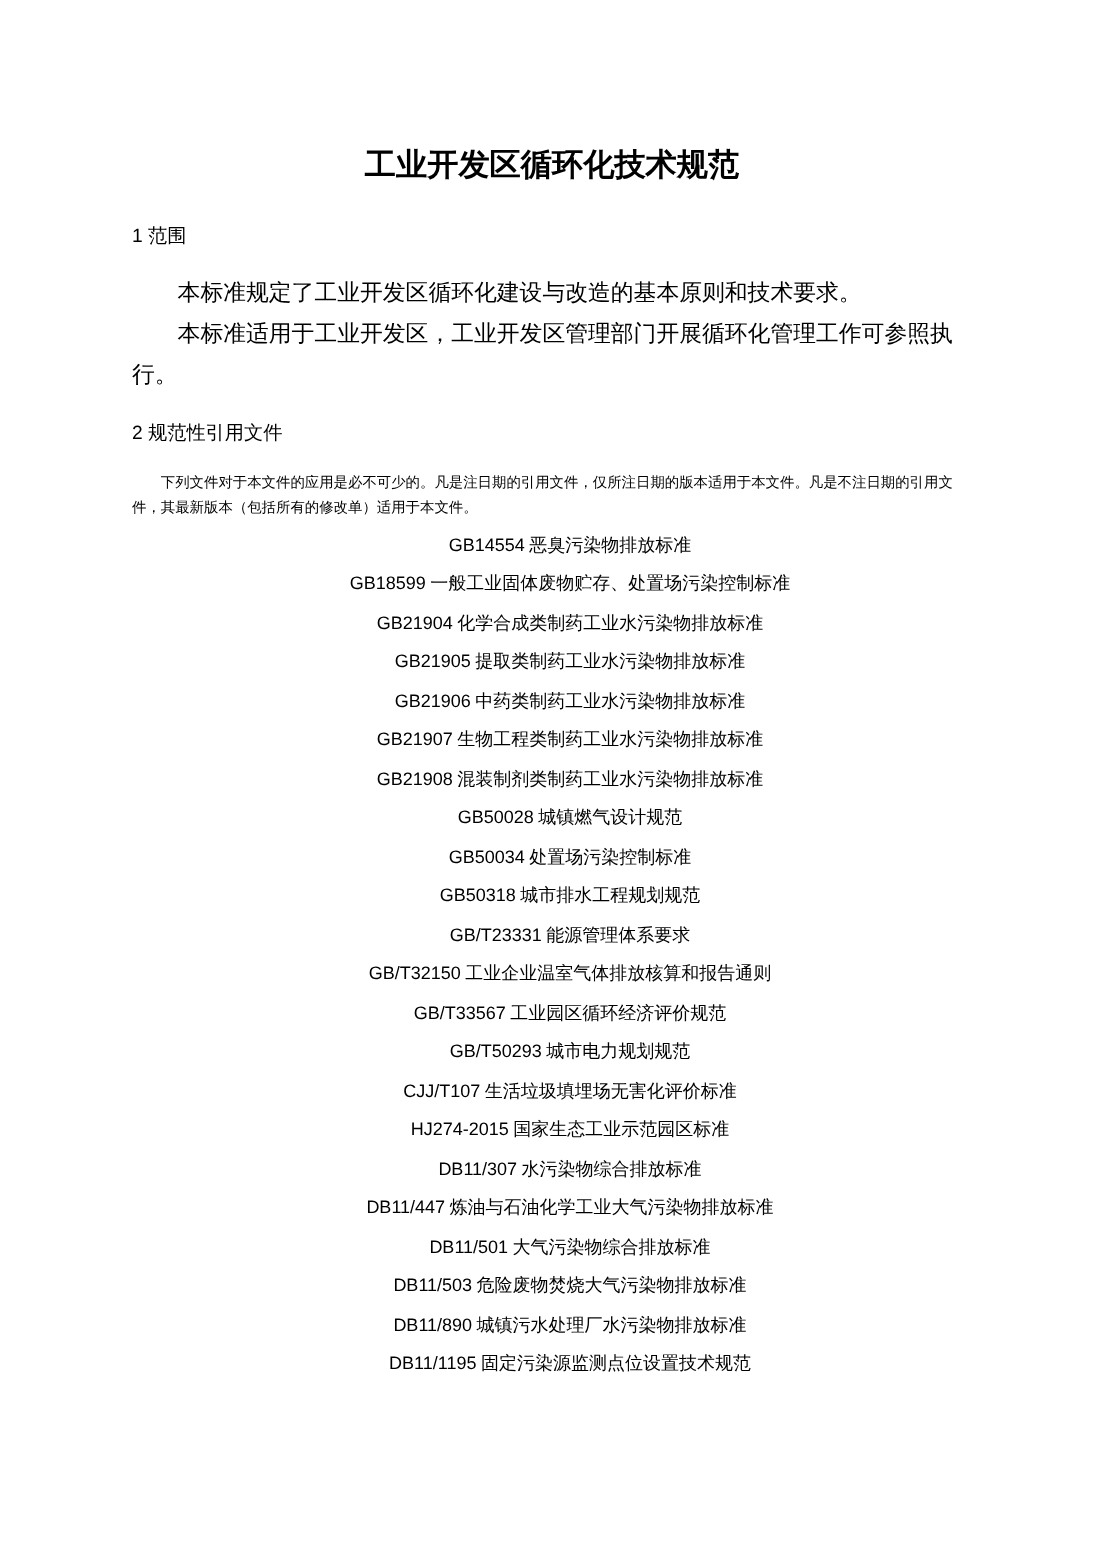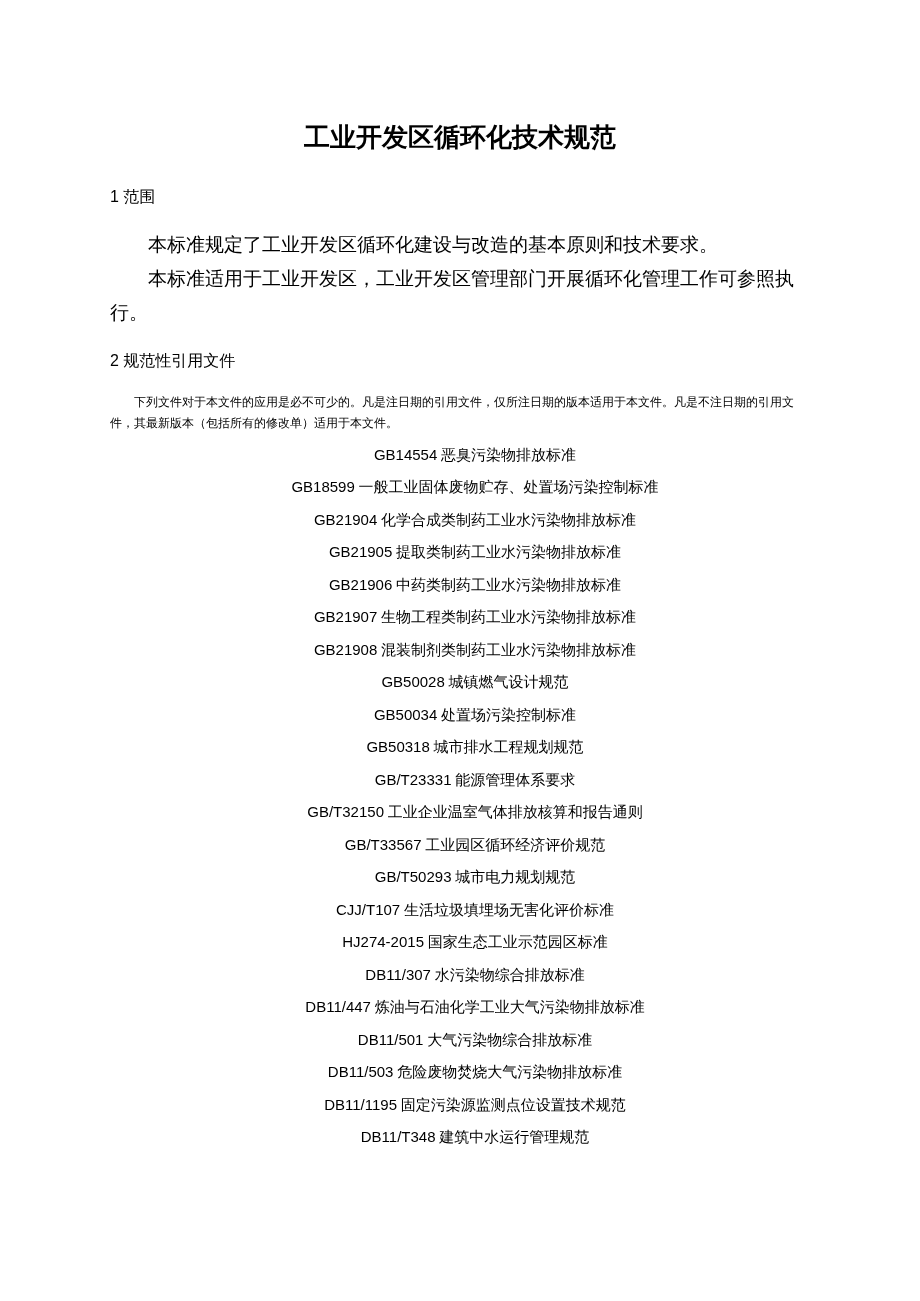--- a/index.html
+++ b/index.html
@@ -83,17 +83,17 @@
       <li class="ref-item"><span class="ref-code">GB/T23331</span><span> 能源管理体系要求</span></li>
       <li class="ref-item"><span class="ref-code">GB/T32150</span><span> 工业企业温室气体排放核算和报告通则</span></li>
       <li class="ref-item"><span class="ref-code">GB/T33567</span><span> 工业园区循环经济评价规范</span></li>
       <li class="ref-item"><span class="ref-code">GB/T50293</span><span> 城市电力规划规范</span></li>
       <li class="ref-item"><span class="ref-code">CJJ/T107</span><span> 生活垃圾填埋场无害化评价标准</span></li>
       <li class="ref-item"><span class="ref-code">HJ274-2015</span><span> 国家生态工业示范园区标准</span></li>
       <li class="ref-item"><span class="ref-code">DB11/307</span><span> 水污染物综合排放标准</span></li>
       <li class="ref-item"><span class="ref-code">DB11/447</span><span> 炼油与石油化学工业大气污染物排放标准</span></li>
       <li class="ref-item"><span class="ref-code">DB11/501</span><span> 大气污染物综合排放标准</span></li>
       <li class="ref-item"><span class="ref-code">DB11/503</span><span> 危险废物焚烧大气污染物排放标准</span></li>
+      <li class="ref-item"><span class="ref-code">DB11/890</span><span> 城镇污水处理厂水污染物排放标准</span></li>
       <li class="ref-item"><span class="ref-code">DB11/1195</span><span> 固定污染源监测点位设置技术规范</span></li>
-      <li class="ref-item"><span class="ref-code">DB11/T348</span><span> 建筑中水运行管理规范</span></li>
     </ul>
 
 </div>
 
 </body></html>

